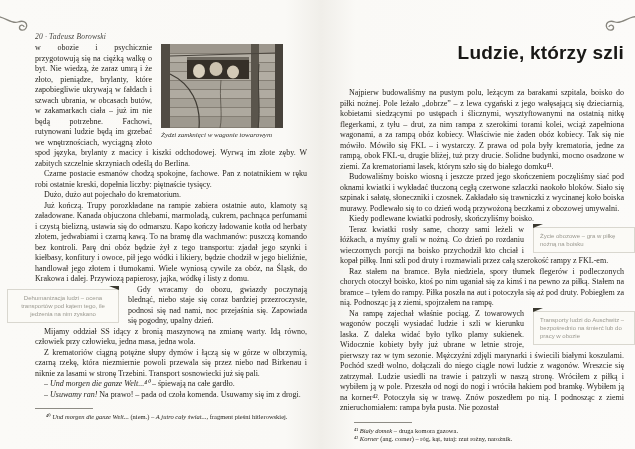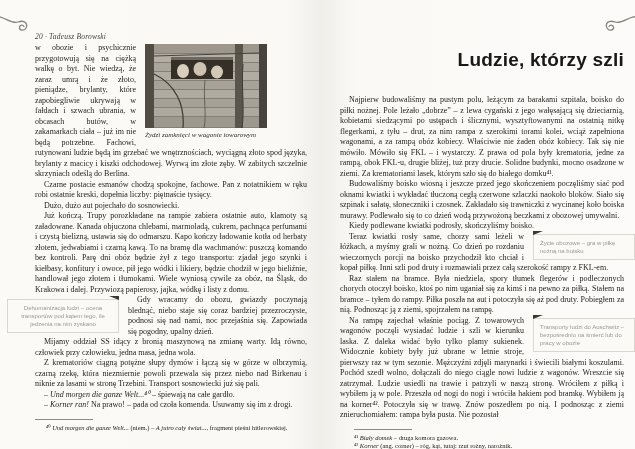--- a/index.html
+++ b/index.html
@@ -15,28 +15,28 @@
   }
   .ornament{position:absolute;top:11px;}
   .ornament svg{display:block;}
   .ornament-left{left:-6px;}
   .ornament-right{right:-4px;transform:scaleX(-1);}
   .running-head{
     position:absolute;left:35px;top:32px;
     font-size:7.5px;font-style:italic;color:#45443f;letter-spacing:.2px;
   }
   .lp-text{position:absolute;left:35px;top:43px;width:272px;}
-  .rp{position:absolute;left:340px;top:8px;width:284px;}
+  .rp{position:absolute;left:340px;top:1px;width:284px;}
   p.body{
     margin:0;font-size:8px;line-height:10.5px;
     text-align:justify;text-indent:9px;
     hyphens:auto;-webkit-hyphens:auto;
   }
   p.noindent{text-indent:0;}
-  .photo-block{float:right;width:146px;margin:1px 16px 3px 9px;}
+  .photo-block{float:right;width:146px;margin:1px 0 3px 9px;}
   .photo{width:122px;height:84px;display:block;}
   .photo-caption{
     font-size:7px;line-height:9px;font-style:italic;
     color:#2f2e2a;margin-top:3px;text-indent:0;
   }
   .lnote{float:left;width:112px;margin:4px 9px 2px -28px;position:relative;}
   .rnote{float:right;width:102px;margin:2px -11px 3px 9px;position:relative;}
   .notebox{
     border:1px solid #d9d7cf;background:#fbfaf6;
     padding:4px 6px;
@@ -108,34 +108,34 @@
         <path d="M9,12 L114,9" stroke="#4a453e" stroke-width="1" fill="none"></path>
         <path d="M9,30 C30,40 40,60 38,84" stroke="#3e3a33" stroke-width="1.2" fill="none"></path>
         <path d="M98,20 C96,45 100,65 97,84" stroke="#413d36" stroke-width="1" fill="none"></path>
         <path d="M60,36 C58,55 62,70 59,84" stroke="#555048" stroke-width="0.8" fill="none"></path>
       </svg>
       <div class="photo-caption">Żydzi zamknięci w wagonie towarowym</div>
     </div>
 
     <p class="body noindent">w obozie i psychicznie przygotowują się na ciężką walkę o byt. Nie wiedzą, że zaraz umrą i że złoto, pieniądze, brylanty, które zapobiegliwie ukrywają w fałdach i szwach ubrania, w obcasach butów, w zakamarkach ciała – już im nie będą potrzebne. Fachowi, rutynowani ludzie będą im grzebać we wnętrznościach, wyciągną złoto spod języka, brylanty z macicy i kiszki odchodowej. Wyrwą im złote zęby. W zabitych szczelnie skrzyniach odeślą do Berlina.</p>
     <p class="body">Czarne postacie esmanów chodzą spokojne, fachowe. Pan z notatnikiem w ręku robi ostatnie kreski, dopełnia liczby: piętnaście tysięcy.</p>
-    <p class="body">Dużo, dużo aut pojechało do sosnowiecki.</p>
+    <p class="body">Dużo, dużo aut pojechało do krematorium.</p>
     <p class="body">Już kończą. Trupy porozkładane na rampie zabiera ostatnie auto, klamoty są załadowane. Kanada objuczona chlebami, marmoladą, cukrem, pachnąca perfumami i czystą bielizną, ustawia się do odmarszu. Kapo kończy ładowanie kotła od herbaty złotem, jedwabiami i czarną kawą. To na bramę dla wachmanów: puszczą komando bez kontroli. Parę dni obóz będzie żył z tego transportu: zjadał jego szynki i kiełbasy, konfitury i owoce, pił jego wódki i likiery, będzie chodził w jego bieliźnie, handlował jego złotem i tłumokami. Wiele wyniosą cywile za obóz, na Śląsk, do Krakowa i dalej. Przywiozą papierosy, jajka, wódkę i listy z domu.</p>
 
     <div class="lnote">
       <div class="note-marker"></div>
       <div class="notebox">Dehumanizacja ludzi – ocena transportów pod kątem tego, ile jedzenia na nim zyskano</div>
     </div>
 
     <p class="body">Gdy wracamy do obozu, gwiazdy poczynają blednąć, niebo staje się coraz bardziej przezroczyste, podnosi się nad nami, noc przejaśnia się. Zapowiada się pogodny, upalny dzień.</p>
     <p class="body">Mijamy oddział SS idący z bronią maszynową na zmianę warty. Idą równo, człowiek przy człowieku, jedna masa, jedna wola.</p>
     <p class="body">Z krematoriów ciągną potężne słupy dymów i łączą się w górze w olbrzymią, czarną rzekę, która niezmiernie powoli przewala się przez niebo nad Birkenau i niknie za lasami w stronę Trzebini. Transport sosnowiecki już się pali.</p>
 
     <p class="body"><span class="it">– Und morgen die ganze Welt...⁴⁰</span><span> – śpiewają na całe gardło.</span></p>
-    <p class="body"><span class="it">– Korner ran!</span><span> Na prawo! – pada od czoła komenda. Usuwamy się im z drogi.</span></p>
+    <p class="body"><span class="it">– Usuwamy ran!</span><span> Na prawo! – pada od czoła komenda. Usuwamy się im z drogi.</span></p>
 
     <hr class="fn-rule">
     <p class="footnote"><span>⁴⁰ </span><span class="it">Und morgen die ganze Welt...</span><span> (niem.) – </span><span class="it">A jutro cały świat...</span><span>, fragment pieśni hitlerowskiej.</span></p>
   </div>
 
   <div class="rp">
     <h1 class="rp-title">Ludzie, którzy szli</h1>
 
     <div class="rp-body">
       <p class="body">Najpierw budowaliśmy na pustym polu, leżącym za barakami szpitala, boisko do piłki nożnej. Pole leżało „dobrze” – z lewa cygański z jego wałęsającą się dzieciarnią, kobietami siedzącymi po ustępach i ślicznymi, wysztyftowanymi na ostatnią nitkę flegerkami, z tyłu – drut, za nim rampa z szerokimi torami kolei, wciąż zapełniona wagonami, a za rampą obóz kobiecy. Właściwie nie żaden obóz kobiecy. Tak się nie mówiło. Mówiło się FKL – i wystarczy. Z prawa od pola były krematoria, jedne za rampą, obok FKL-u, drugie bliżej, tuż przy drucie. Solidne budynki, mocno osadzone w ziemi. Za krematoriami lasek, którym szło się do białego domku⁴¹.</p>

